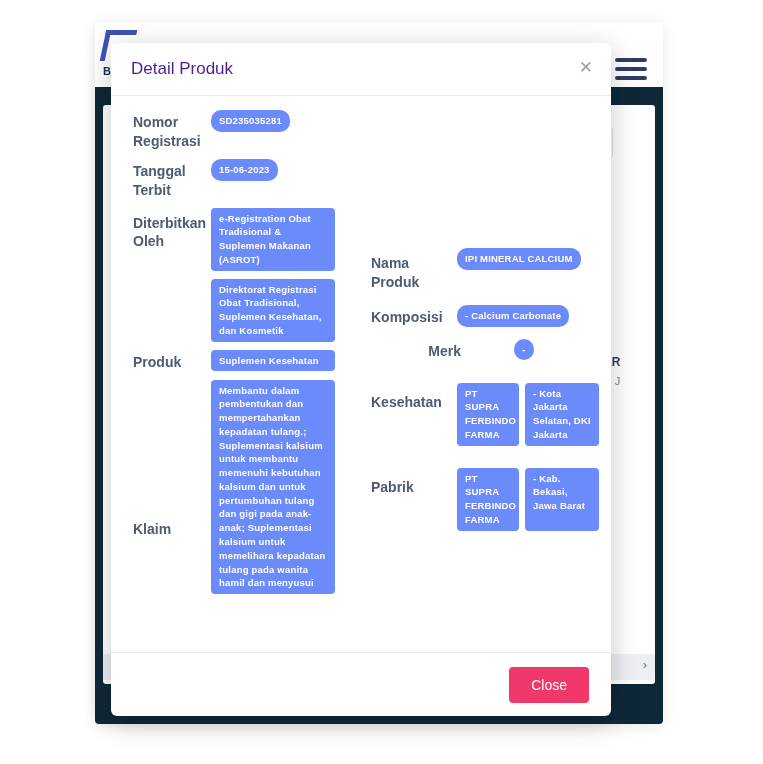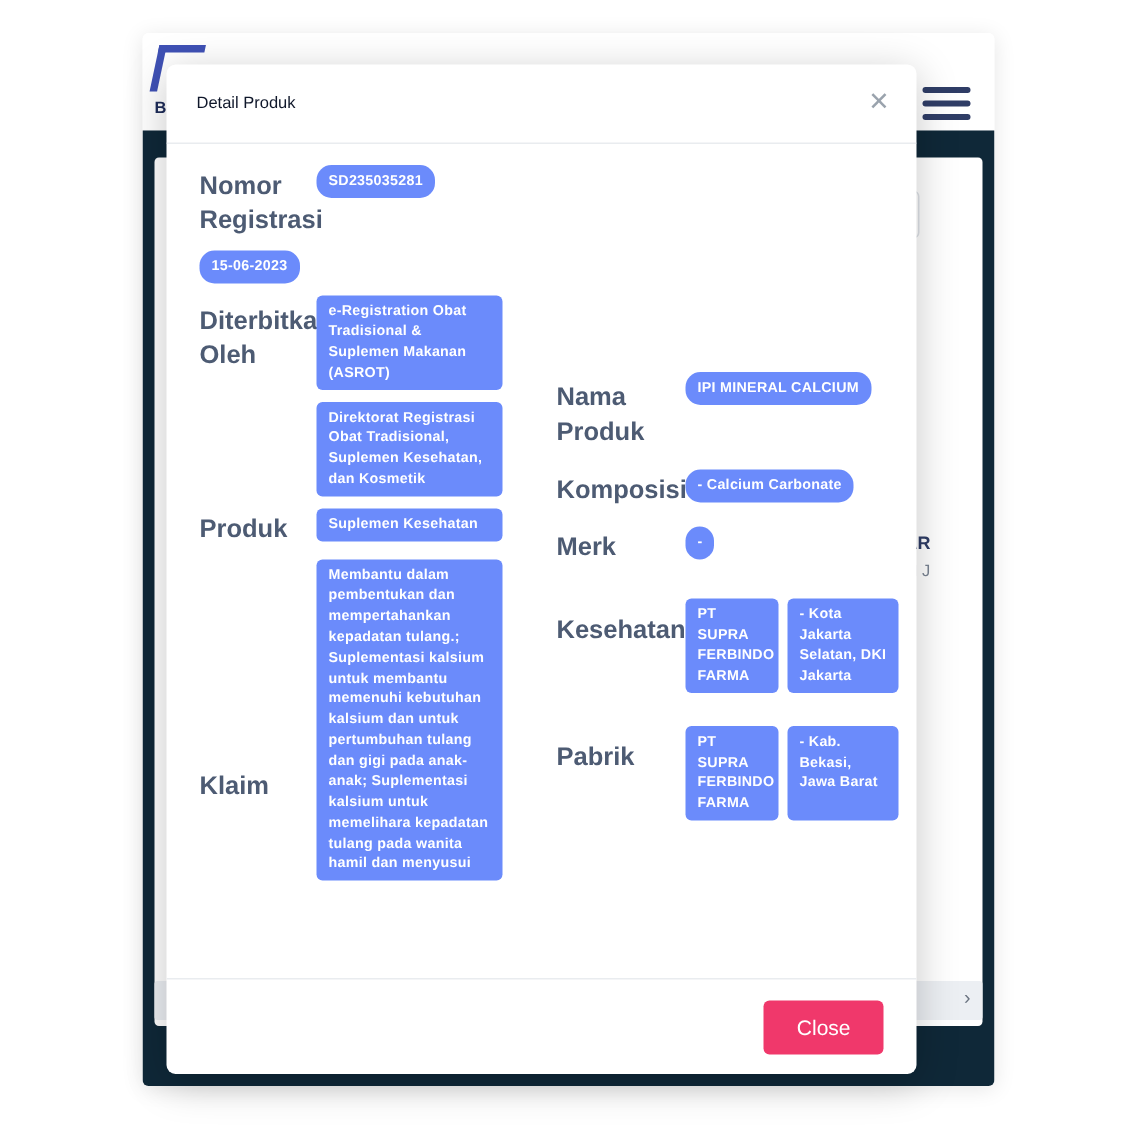--- a/index.html
+++ b/index.html
@@ -182,22 +182,22 @@
   }
   .modal-header {
     position: relative;
     height: 52px;
     border-bottom: 1px solid #e9ecef;
     padding: 0 20px;
     display: flex;
     align-items: center;
   }
   .modal-title {
-    font-size: 11px;
-    color: #0f172a;
+    font-size: 17px;
+    color: #4c1d95;
     font-weight: normal;
   }
   .modal-close {
     position: absolute;
     right: 18px;
     top: 16px;
     font-size: 17px;
     color: #9aa3ad;
     cursor: pointer;
     line-height: 1;
@@ -252,21 +252,21 @@
     width: 220px;
   }
   .row {
     display: flex;
     align-items: flex-start;
     margin-bottom: 8px;
   }
   .label {
     width: 78px;
     flex: 0 0 78px;
-    font-size: 17px;
+    font-size: 14px;
     font-weight: bold;
     color: #4d5b73;
     line-height: 1.35;
     padding-top: 3px;
   }
   .label.wide {
     width: 86px;
     flex: 0 0 86px;
   }
   .chip {
@@ -351,20 +351,21 @@
     <div class="cols">
 
       <div class="col-left">
 
         <div class="row">
           <div class="label">Nomor Registrasi</div>
           <div class="chip small-inline">SD235035281</div>
         </div>
 
         <div class="row">
+          <div class="label">Tanggal Terbit</div>
           <div class="chip small-inline">15-06-2023</div>
         </div>
 
         <div class="row tall">
           <div class="label">Diterbitkan Oleh</div>
           <div class="chip chip-block">e-Registration Obat Tradisional &amp; Suplemen Makanan (ASROT)</div>
         </div>
 
         <div class="row tall">
           <div class="label"></div>
@@ -388,21 +389,21 @@
         <div class="row tall">
           <div class="label wide">Nama Produk</div>
           <div class="chip small-inline">IPI MINERAL CALCIUM</div>
         </div>
 
         <div class="row" style="margin-top:13px;">
           <div class="label wide">Komposisi</div>
           <div class="chip small-inline">- Calcium Carbonate</div>
         </div>
 
-        <div class="row" style="margin-top:12px;">
+        <div class="row" style="margin-top:12px;justify-content:center;">
           <div class="label wide">Merk</div>
           <div class="chip small-inline">-</div>
         </div>
 
 
         <div class="row" style="margin-top:22px;">
           <div class="label wide" style="padding-top:10px;">Kesehatan</div>
           <div class="two-col-chip">
             <div class="chip c1">PT SUPRA FERBINDO FARMA</div>
             <div class="chip c2">- Kota Jakarta Selatan, DKI Jakarta</div>

